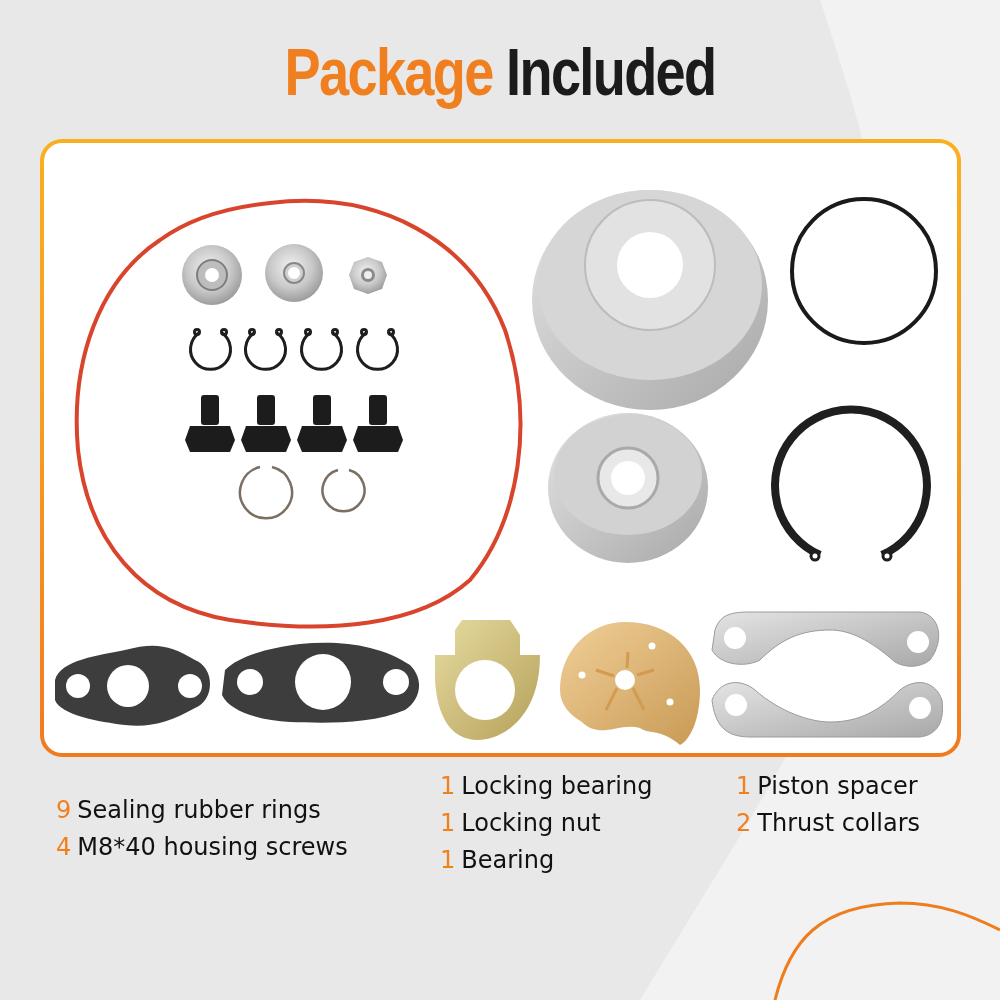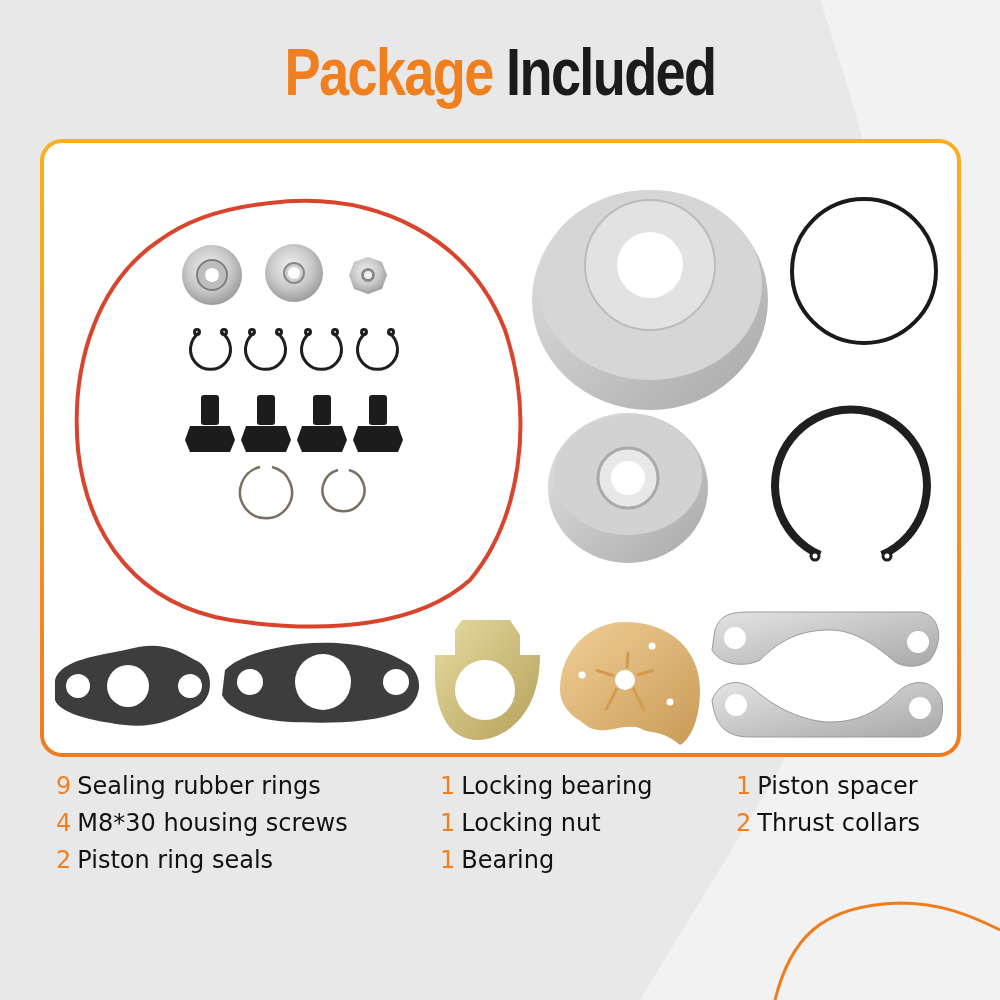--- a/index.html
+++ b/index.html
@@ -27,21 +27,21 @@
     background-image: linear-gradient(#fff, #fff), linear-gradient(180deg, #f9b020 0%, #f59a1f 50%, #f07a1e 100%);
     background-origin: border-box; background-clip: padding-box, border-box;
   }
   .part { position: absolute; }
   .list {
     position: absolute; top: 768px; font-family: "DejaVu Sans", sans-serif;
     font-size: 24px; line-height: 37px; color: #111;
   }
   .list .item { white-space: nowrap; }
   .list .qty { color: #f07f1f; margin-right: 6px; }
-  .col1 { left: 56px; }
+  .col1 { left: 56px; margin-top: 24px; }
   .col2 { left: 440px; }
   .col3 { left: 736px; }
 </style>
 </head>
 <body>
 
 <svg class="bg-shape" width="1000" height="1000" viewBox="0 0 1000 1000">
   <path d="M820 0 L1000 0 L1000 1000 L640 1000 C760 800 900 600 900 420 C900 250 860 120 820 0 Z" fill="#f2f2f2"></path>
   <path d="M775 1000 C790 940 820 905 900 903 C940 903 970 915 1000 930" fill="none" stroke="#ee7d1e" stroke-width="3"></path>
 </svg>
@@ -187,22 +187,21 @@
     <circle cx="735" cy="638" r="11" fill="#fff"></circle>
     <circle cx="918" cy="642" r="11" fill="#fff"></circle>
     <path d="M712 700 C720 680 740 678 755 690 C780 712 810 722 830 722 C860 722 880 710 900 690 C915 678 935 680 942 700 C945 725 935 735 920 737 L750 737 C725 737 715 725 712 700 Z" fill="url(#steelFlat)" stroke="#9b9b9b" stroke-width="1"></path>
     <circle cx="736" cy="705" r="11" fill="#fff"></circle>
     <circle cx="920" cy="708" r="11" fill="#fff"></circle>
   </g>
 </svg>
 
 <div class="list col1">
   <div class="item"><span class="qty">9</span><span>Sealing rubber rings</span></div>
-  <div class="item"><span class="qty">4</span><span>M8*30 housing screws</span></div>
-  <div class="item"><span class="qty">2</span><span>Piston ring seals</span></div>
+  <div class="item"><span class="qty">4</span><span>M8*40 housing screws</span></div>
 </div>
 <div class="list col2">
   <div class="item"><span class="qty">1</span><span>Locking bearing</span></div>
   <div class="item"><span class="qty">1</span><span>Locking nut</span></div>
   <div class="item"><span class="qty">1</span><span>Bearing</span></div>
 </div>
 <div class="list col3">
   <div class="item"><span class="qty">1</span><span>Piston spacer</span></div>
   <div class="item"><span class="qty">2</span><span>Thrust collars</span></div>
 </div>

